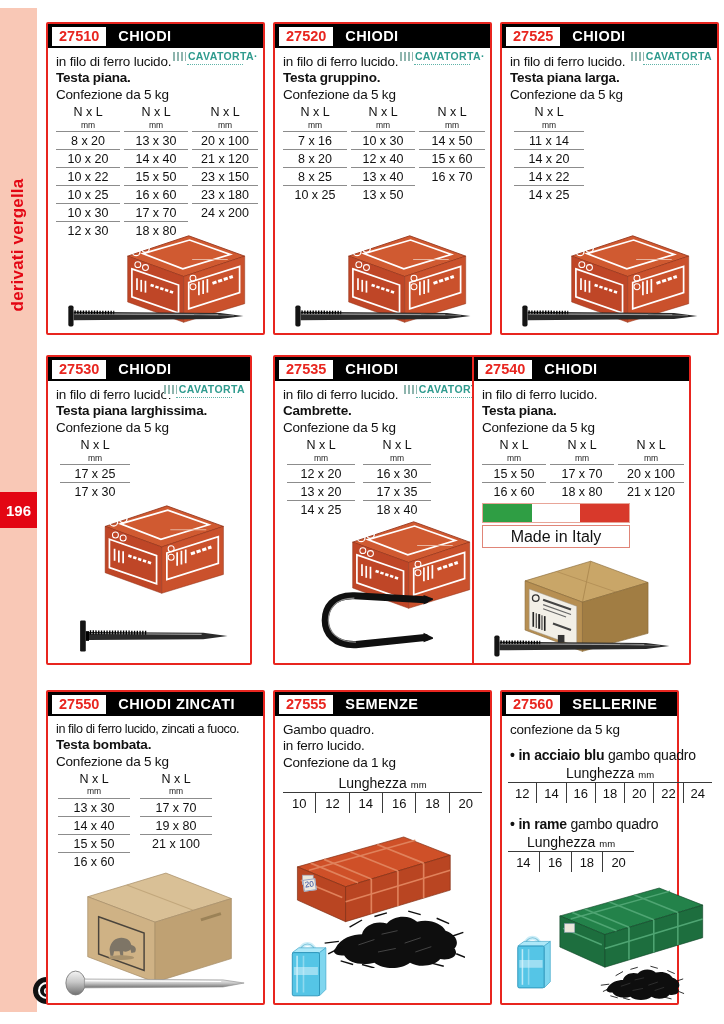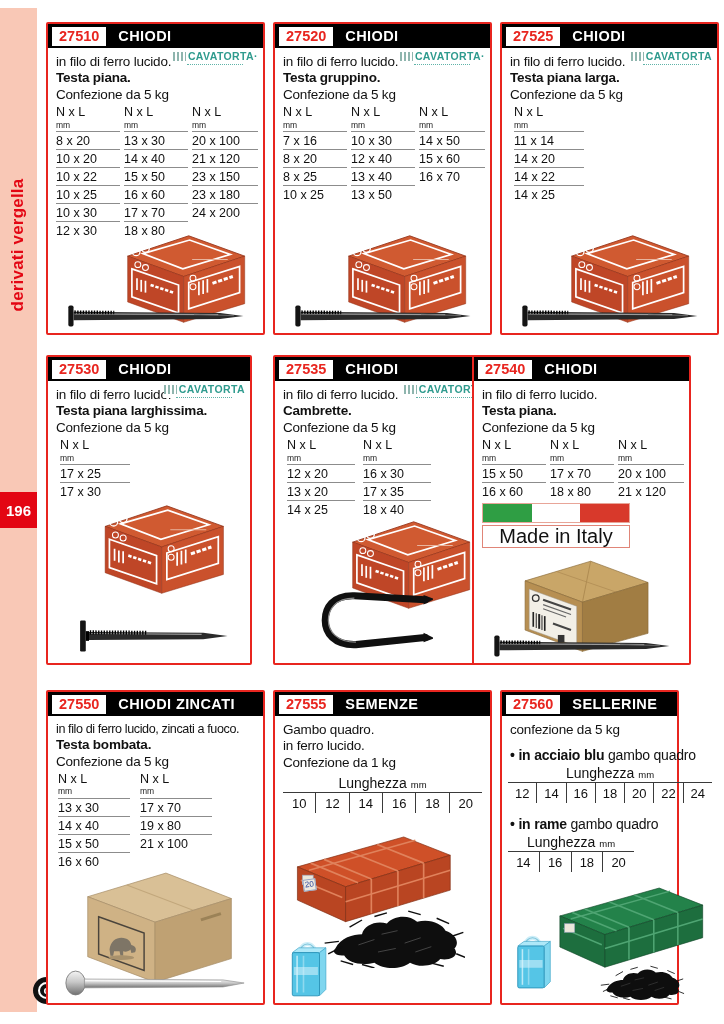--- a/index.html
+++ b/index.html
@@ -16,34 +16,34 @@
 .title{color:#fff;font-weight:bold;font-size:14.5px;margin-left:12px;letter-spacing:.4px}
 .brand{position:absolute;top:26px;right:5px;display:flex;flex-direction:column;align-items:center;background:#fff}
 .brandrow{display:flex;align-items:center;gap:2px}
 .bars{width:13px;height:9px;background:repeating-linear-gradient(90deg,#8fb5ae 0 2px,#fff 2px 4px)}
 .btxt{color:#2f9b8e;font-weight:bold;font-size:10.5px;letter-spacing:.4px}
 .btag{width:56px;border-top:1px dotted #5fb3a8;margin-top:2px;height:0}
 .desc{margin:6px 0 0 8px;font-size:13.5px;line-height:1.22;letter-spacing:-.2px}
 .b{font-weight:bold}
 .tight{font-size:12.6px;letter-spacing:-.4px;white-space:nowrap}
 .nxl{display:flex;margin-top:3px}
-.colm{text-align:left}
+.colm{text-align:center}
 .ch{font-size:12.5px;line-height:1.05;padding-bottom:2px}
 .unit{display:block;font-size:8.5px;margin-top:1px;color:#222}
 .vals .val{border-top:1px solid #8c8c8c;font-size:12.5px;padding:1.5px 0;line-height:1.12}
 .lent{margin-top:4px}
 .lenlab{text-align:center;font-size:14px}
 .lenunit{font-size:9.5px}
 .lenvals{display:flex;border-top:1.5px solid #3a3a3a;margin-top:1px}
 .lenvals .lv{flex:1;text-align:center;font-size:13px;padding:3px 0 2px}
 .lenvals .lv+.lv{border-left:1.5px solid #3a3a3a}
 .bullet{margin-left:8px;font-size:14px;letter-spacing:-.2px;white-space:nowrap}
 .flag{position:absolute;display:flex;width:148px;height:20px;border:1px solid #e8a598}
 .flag>div{flex:1}
-.mii{position:absolute;width:148px;height:23px;border:1px solid #e08578;display:flex;align-items:center;justify-content:center;font-size:20px}
+.mii{position:absolute;width:148px;height:23px;border:1px solid #e08578;display:flex;align-items:center;justify-content:center;font-size:16px}
 .abs{position:absolute}
 .boxlabel{position:absolute;color:#fff;font-size:7.5px;font-weight:bold;transform:rotate(10deg)}
 .packlabel{position:absolute;font-size:8px;color:#223f9a;background:#efe9df;border:1px solid #8fa0c0;padding:0 1px;transform:rotate(-8deg);line-height:1.2}
 .pack-red{--p1:#cf5028;--p2:#b94522;--p3:#e0825c;--p4:#7e2c10}
 .pack-green{--p1:#23824a;--p2:#1d6e3e;--p3:#4fa573;--p4:#0e4425}
 </style>
 </head>
 <body>
 
 <svg width="0" height="0" style="position:absolute" aria-hidden="true">

